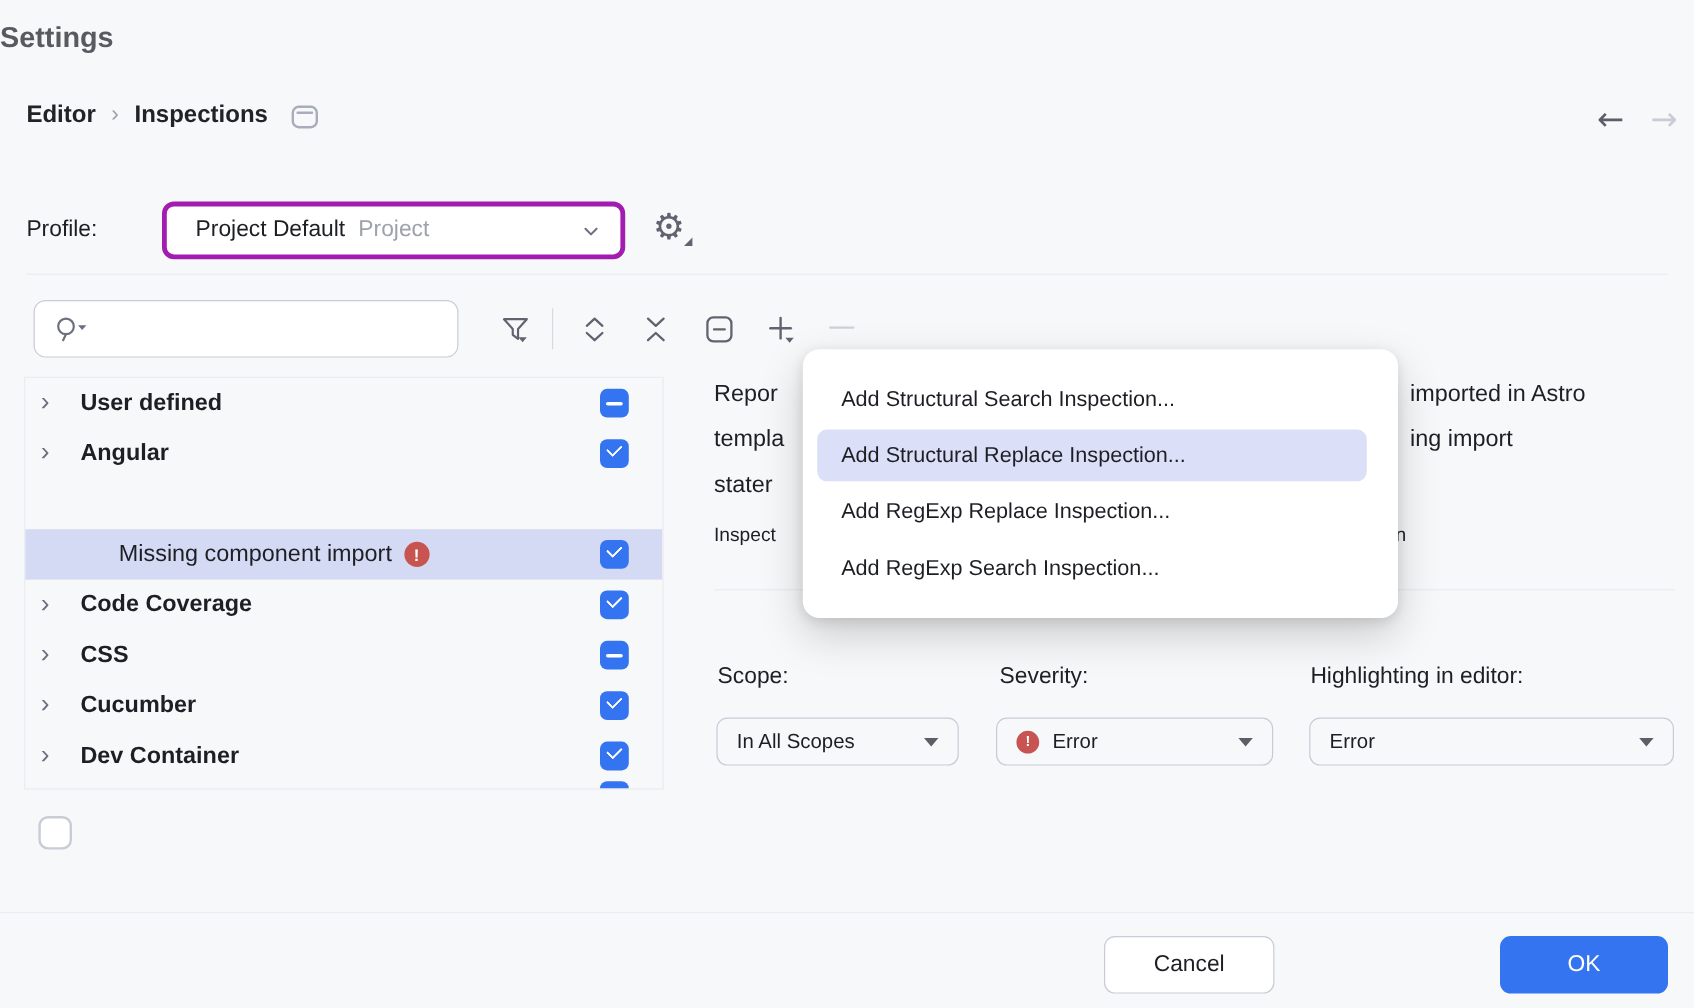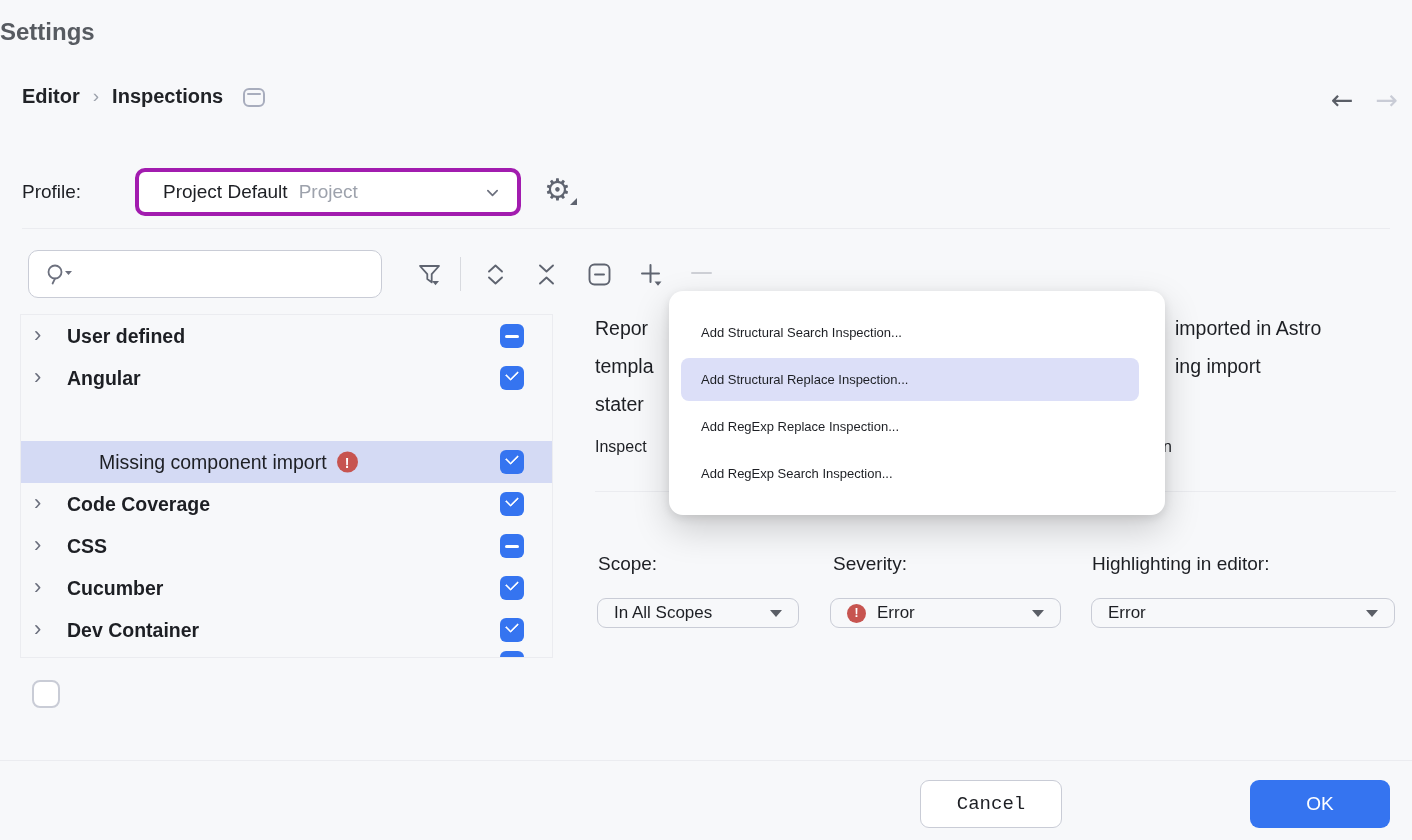--- a/index.html
+++ b/index.html
@@ -74,42 +74,42 @@
   .foot-check { position:absolute; top:680px; left:32px; width:28px; height:28px;
     background:#fff; border:2px solid #c9ccd6; border-radius:8px; }
   .foot-check-label { position:absolute; top:683px; left:78px; font-size:20px; }
 
   
   .desc-frag { position:absolute; font-size:19.5px; white-space:nowrap; }
   .note-frag { position:absolute; font-size:16px; white-space:nowrap; }
   .desc-sep { position:absolute; top:491px; left:595px; right:16px; height:1px; background:#ebecf0; }
 
   .opt-label { position:absolute; top:553px; font-size:19px; }
-  .opt-box { position:absolute; top:598px; height:30px; border:1px solid #c9ccd6; border-radius:9px;
+  .opt-box { position:absolute; top:598px; height:40px; border:1px solid #c9ccd6; border-radius:9px;
     display:flex; align-items:center; padding:0 16px; font-size:17px; }
   .dd-arrow { width:0; height:0; margin-left:auto;
     border-left:6px solid transparent; border-right:6px solid transparent;
     border-top:7px solid #5a5e66; }
   .sev-badge { display:inline-flex; width:19px; height:19px; border-radius:50%; background:#c75450;
     color:#fff; font-size:12px; font-weight:700; align-items:center; justify-content:center;
     margin-right:11px; }
 
   
   .btn { position:absolute; top:780px; height:48px; border-radius:9px; font-size:19px;
     display:flex; align-items:center; justify-content:center; font-family:inherit; }
-  .btn-cancel { left:920px; width:142px; background:#fff; border:1px solid #c9ccd6; color:#1d1f24;font-family:Liberation Mono, monospace; }
+  .btn-cancel { left:920px; width:142px; background:#fff; border:1px solid #c9ccd6; color:#1d1f24; }
   .btn-apply  { left:1087px; width:134px; background:transparent; border:1px solid #dcdee3; color:#b2b6bf; }
   .btn-ok     { left:1250px; width:140px; background:#3574f0; border:none; color:#fff; }
 
   
   .popup { position:absolute; top:291px; left:669px; width:496px; padding:18px 0;
     background:#fff; border-radius:14px; isolation:isolate; z-index:10;
     box-shadow:0 3px 10px rgba(0,0,0,.10), 0 14px 36px rgba(0,0,0,.18); }
   .menu-item { position:relative; height:47px; display:flex; align-items:center;
-    padding:0 26px 0 32px; font-size:13px; white-space:nowrap; }
+    padding:0 26px 0 32px; font-size:18px; white-space:nowrap; }
   .menu-item.hl::before { content:""; position:absolute; left:12px; right:26px; top:2px; bottom:2px;
     background:#dcdff8; border-radius:8px; z-index:-1; }
 
   svg { display:block; }
 </style>
 </head>
 <body>
 
 <div id="stage">
 

